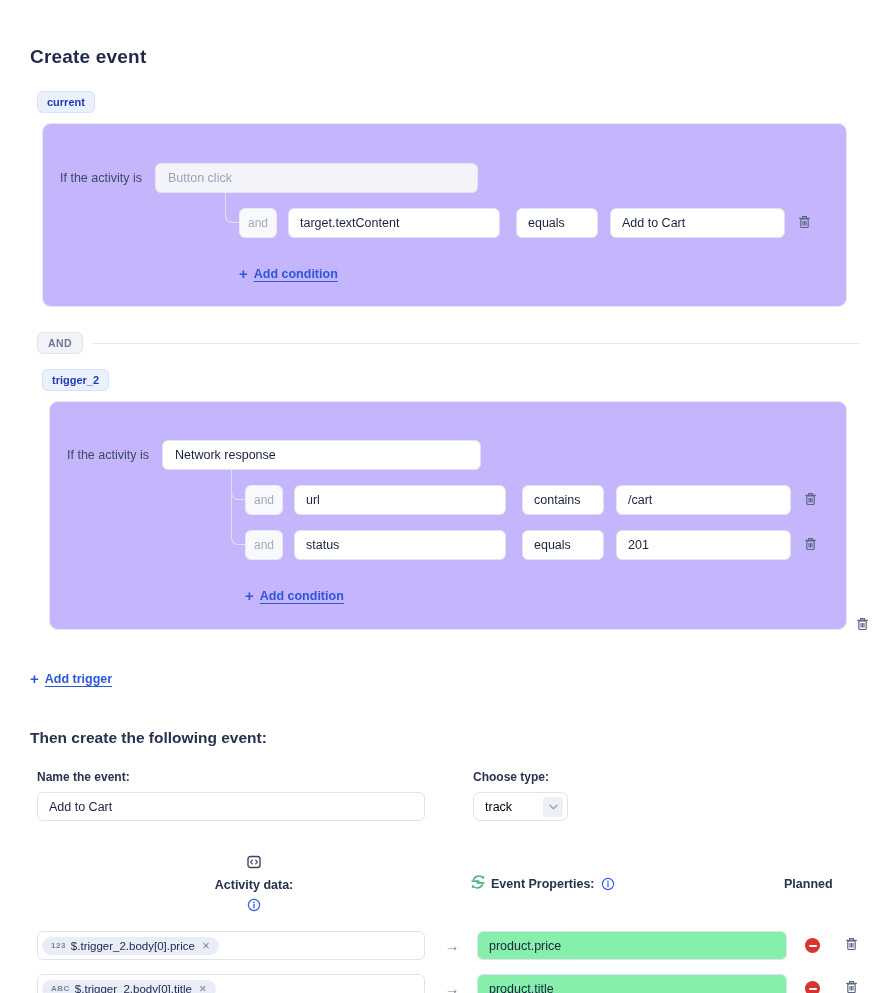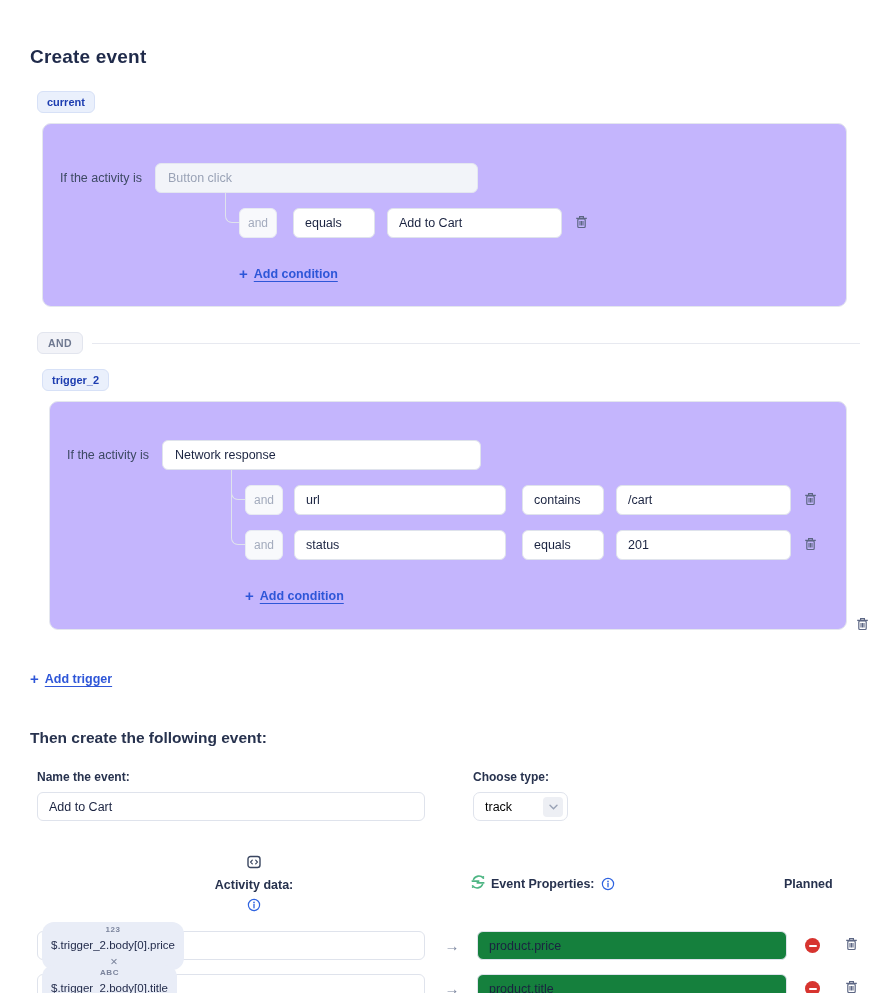--- a/index.html
+++ b/index.html
@@ -126,28 +126,28 @@
   .hdr-planned { font-size:12.5px; font-weight:bold; color:#27324e; }
 
   .map-row { display:flex; align-items:center; margin-top:19px; padding-left:7px; }
   .map-row + .map-row { margin-top:14px; }
   .map-source {
     width:388px; height:29px; border:1px solid #dfe3ec; border-radius:6px;
     display:flex; align-items:center; padding:0 4px; background:#fff; cursor:text;
   }
   .chip {
     display:inline-flex; align-items:center; background:#e9edf7; border-radius:12px;
-    padding:3px 9px; gap:5px;flex-direction:column;
+    padding:3px 9px; gap:5px;
   }
   .chip .prefix { font-size:8px; font-weight:bold; color:#7b849c; letter-spacing:.5px; }
   .chip .ctext { font-size:11.5px; color:#232c4c; }
   .chip .x { font-size:9.5px; color:#7b849c; cursor:pointer; margin-left:2px; }
   .map-arrow { margin-left:17px; width:20px; color:#7d87a0; font-size:15px; text-align:center; }
   .map-target {
-    margin-left:15px; width:310px; height:29px; background:#15803d;
+    margin-left:15px; width:310px; height:29px; background:#86efac;
     border:1px solid #dfe3ec; border-radius:6px; padding:0 11px;
     font-size:12.5px; color:#1a2340; font-family:"Liberation Sans", sans-serif; outline:none;
   }
   .minus-btn { margin-left:18px; width:15px; height:15px; border-radius:50%; background:#d7342f;
     border:none; cursor:pointer; position:relative; }
   .minus-btn::after { content:""; position:absolute; left:3.5px; top:6.5px; width:8px; height:2px; background:#fff; border-radius:1px; }
   .map-trash { margin-left:25px; }
 
   .info-icon { display:inline-flex; cursor:pointer; }
 </style>
@@ -162,20 +162,21 @@
   <span class="badge-blue">current</span>
 
   <div class="card card1">
     <div class="activity-row">
       <span class="activity-label">If the activity is</span>
       <input class="activity-input ghost" type="text" placeholder="Button click" style="">
     </div>
     <div class="connector conn-a"></div>
     <div class="cond-row">
       <span class="and-small">and</span>
+      <input class="cond-field" type="text" value="target.textContent" style="">
       <div class="cond-op">equals</div>
       <input class="cond-val" type="text" value="Add to Cart" style="">
       <button class="trash-btn">
         <span>
           <svg width="13" height="14" viewBox="0 0 13 14" fill="none">
             <path d="M4.6 3.2V1.6h3.8v1.6" stroke="#5d6784" stroke-width="1.2"></path>
             <path d="M1.2 3.4h10.6" stroke="#5d6784" stroke-width="1.3"></path>
             <rect x="2.8" y="3.9" width="7.4" height="8.6" rx="1" stroke="#5d6784" stroke-width="1.2"></rect>
             <path d="M5 6v4.4M6.5 6v4.4M8 6v4.4" stroke="#5d6784" stroke-width="1.1"></path>
           </svg>

